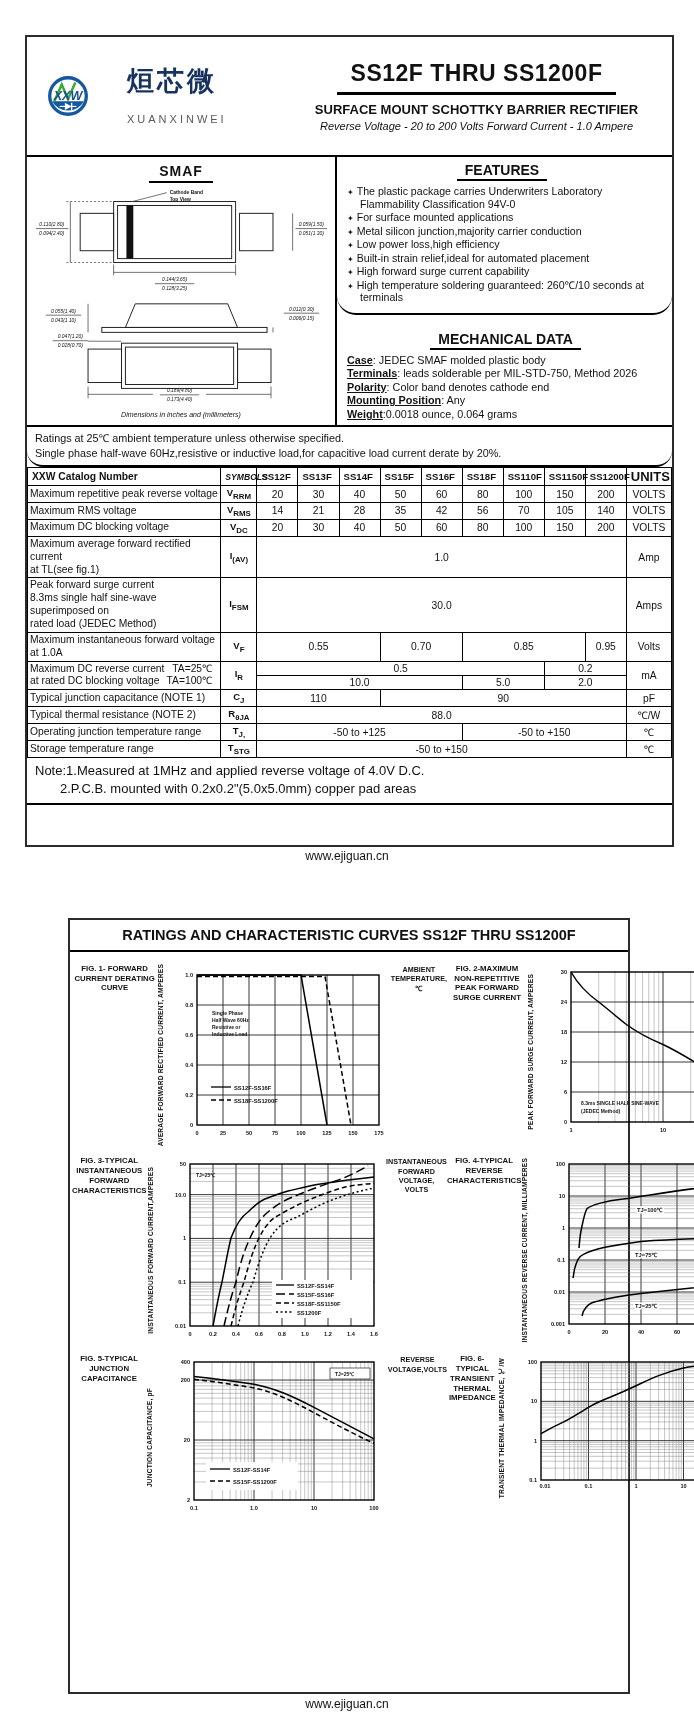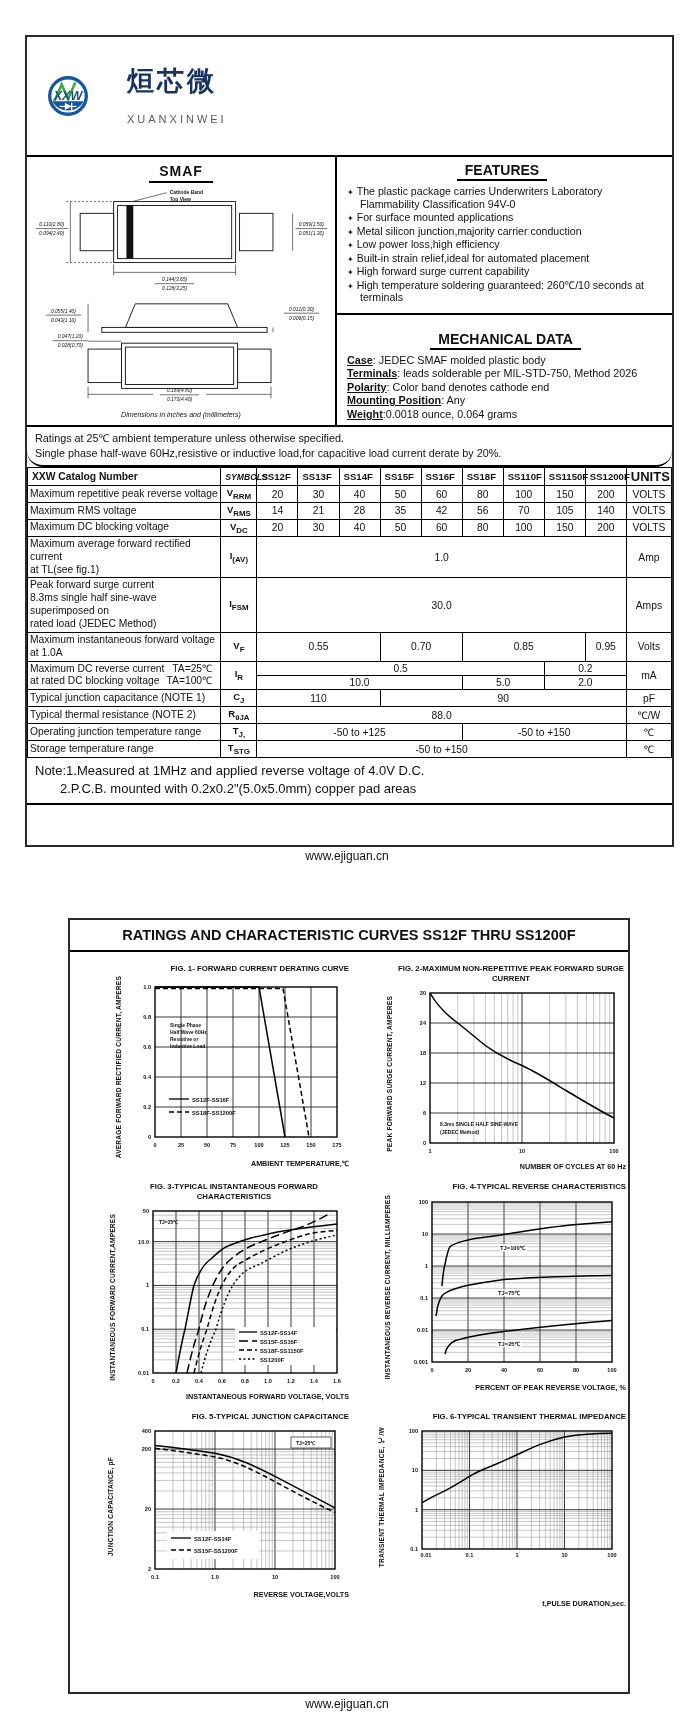--- a/index.html
+++ b/index.html
@@ -22,21 +22,21 @@
   .doc-title{display:inline-block;font-size:23px;font-weight:bold;letter-spacing:.5px;border-bottom:3px solid #000;padding:0 14px 5px 14px;}
   .doc-subtitle{font-size:13px;font-weight:bold;margin-top:7px;}
   .doc-tagline{font-size:11px;font-style:italic;margin-top:3px;}
 
   
   .p1-mid{display:flex;height:268px;border-bottom:2px solid #000;}
   .pkg-cell{width:308px;box-sizing:border-box;padding-top:4px;text-align:center;}
   .pkg-title{display:inline-block;font-size:14px;font-weight:bold;letter-spacing:1px;border-bottom:2px solid #000;padding:0 10px 2px 10px;margin-top:2px;}
   .pkg-caption{font-size:7px;font-style:italic;margin-top:2px;}
   .right-cell{flex:1;border-left:2px solid #000;display:flex;flex-direction:column;}
-  .features-box{height:158px;border-bottom:2px solid #000;box-sizing:border-box;padding:4px 15px 0 10px;text-align:center;}
+  .features-box{height:158px;border-bottom:2px solid #000;box-sizing:border-box;padding:4px 15px 0 10px;text-align:center;border-radius:19px;}
   .sec-title{display:inline-block;font-size:14px;font-weight:bold;border-bottom:2px solid #000;padding:0 8px 1px 8px;}
   .feat-list{margin-top:4px;text-align:left;font-size:10.6px;line-height:1.18;}
   .feat-item{padding-left:13px;text-indent:-13px;margin-bottom:1px;}
   .bullet{font-size:8px;margin-right:3px;}
   .mech-box{flex:1;padding:4px 8px 0 10px;text-align:center;box-sizing:border-box;margin-top:11px;}
   .mech-list{margin-top:4px;text-align:left;font-size:10.8px;line-height:1.25;}
   .mech-label{font-weight:bold;text-decoration:underline;}
 
   
   .banner{border-bottom:2px solid #000;text-align:center;font-weight:bold;font-size:14.5px;padding:4px 0;}
@@ -51,21 +51,21 @@
   th.symh{font-style:italic;font-size:8.6px;text-align:center;padding-left:0;}
   th.ph{font-size:9.6px;text-align:center;padding-left:0;}
   th.uh{font-size:13px;text-align:center;padding-left:0;}
   .cond-split{display:flex;justify-content:space-between;padding-right:6px;}
   .notes{font-size:13px;padding:4px 8px;border-bottom:2px solid #000;line-height:1.4;}
   .notes .ind{padding-left:25px;}
 
   
   .p2-title{border-bottom:2px solid #000;text-align:center;font-weight:bold;font-size:14.5px;padding:7px 0;}
   .charts{display:grid;grid-template-columns:1fr 1fr;padding:12px 2px 0 2px;row-gap:10px;}
-  .fig{display:flex;flex-direction:column;align-items:flex-end;}
+  .fig{display:flex;flex-direction:row;align-items:flex-start;}
   .fig-title{font-size:7.8px;font-weight:bold;text-align:center;max-width:230px;line-height:1.25;margin-bottom:2px;}
   .figrow{display:flex;align-items:center;}
   .ylab{writing-mode:vertical-rl;transform:rotate(180deg);font-size:6.6px;font-weight:bold;text-align:center;line-height:1.15;max-height:195px;letter-spacing:.2px;}
   .xlab{font-size:7.2px;font-weight:bold;text-align:center;margin-top:1px;max-width:220px;line-height:1.3;}
   svg text{font-family:"Liberation Sans",sans-serif;}
   .tick{font-size:5.6px;font-weight:bold;fill:#111;}
   .ann{font-size:5px;font-weight:bold;fill:#111;}
   .leg{font-size:5.8px;font-weight:bold;fill:#111;}
   .curve{fill:none;stroke:#000;stroke-width:1.5;}
   .dimt{font-size:5px;font-style:italic;fill:#111;}
@@ -87,20 +87,25 @@
           <text x="22" y="26" font-size="12" font-weight="bold" font-style="italic" fill="#174f8f" text-anchor="middle">XXW</text>
           <path d="M6.8,27 A17.5,17.5 0 0 0 37.2,27 Z" fill="#1558a0"></path>
           <line x1="14" y1="32" x2="30" y2="32" stroke="#fff" stroke-width="1.1"></line>
           <polygon points="19,28.5 19,35.5 25.5,32" fill="#fff"></polygon>
           <line x1="25.5" y1="28.5" x2="25.5" y2="35.5" stroke="#fff" stroke-width="1.3"></line>
         </svg>
         <div class="logo-text">
           <div class="logo-cn">烜芯微</div>
           <div class="logo-en">XUANXINWEI</div>
         </div>
+      </div>
+      <div class="title-block">
+        <div class="doc-title">SS12F THRU SS1200F</div>
+        <div class="doc-subtitle">SURFACE MOUNT SCHOTTKY BARRIER RECTIFIER</div>
+        <div class="doc-tagline">Reverse Voltage - 20 to 200 Volts    Forward Current - 1.0 Ampere</div>
       </div>
     </div>
 
     <div class="p1-mid">
       <div class="pkg-cell">
         <div class="pkg-title">SMAF</div>
         <svg width="300" height="222" viewBox="0 0 305 224">
 
           <rect x="50" y="30" width="34" height="38" class="pkg-line"></rect>
           <rect x="212" y="30" width="34" height="38" class="pkg-line"></rect>

